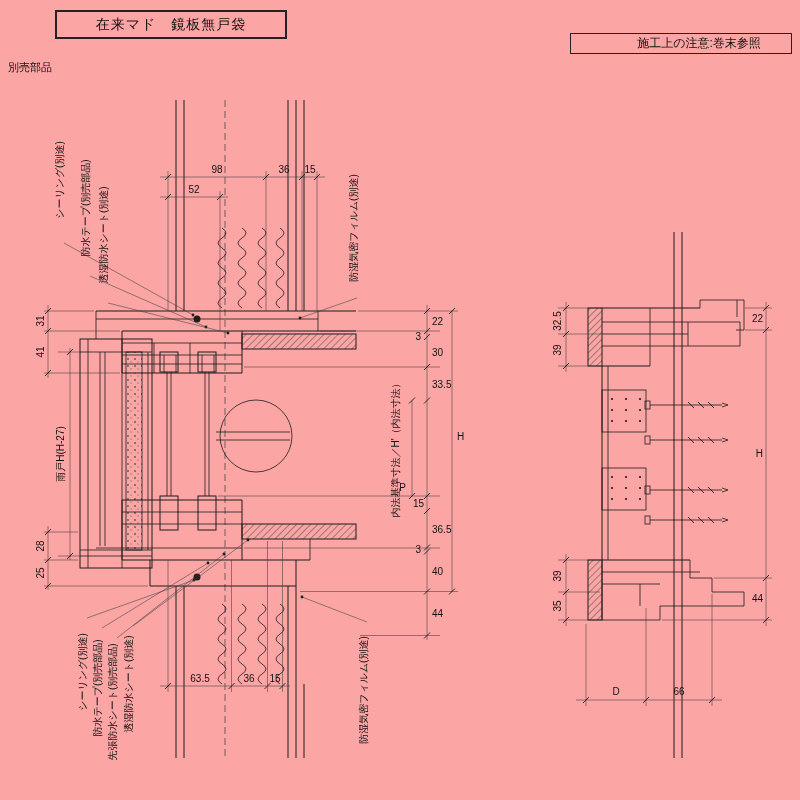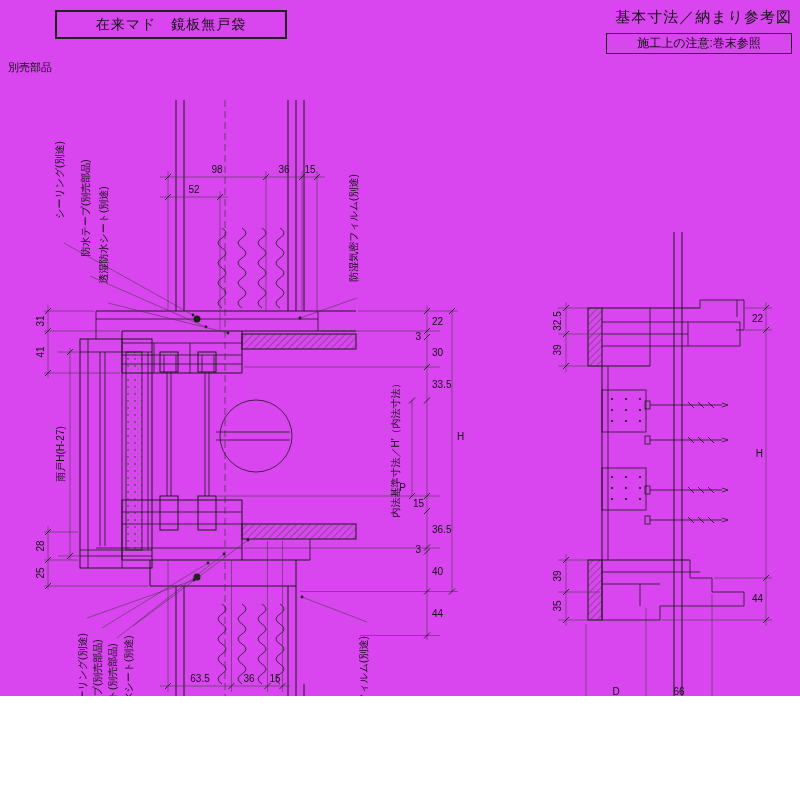--- a/index.html
+++ b/index.html
@@ -1,40 +1,39 @@
 <!DOCTYPE html>
 <html><head>
 <meta charset="utf-8">
 <style>
   html,body{margin:0;padding:0;background:#fff;}
-  .page{position:relative;width:800px;height:696px;background:#d946ef;font-family:"Liberation Sans",sans-serif;color:#111;overflow:hidden;text-decoration:underline;}
+  .page{position:relative;width:800px;height:800px;background:#fca5a5;font-family:"Liberation Sans",sans-serif;color:#111;overflow:hidden;text-decoration:underline;}
   .title-box{position:absolute;left:55px;top:10px;width:228px;height:25px;border:2px solid #222;display:flex;align-items:center;justify-content:center;font-size:14px;letter-spacing:1px;}
   .right-title{position:absolute;right:8px;top:8px;font-size:15px;letter-spacing:1px;}
-  .note-box{position:absolute;right:8px;top:33px;width:184px;height:19px;border:1px solid #222;display:flex;align-items:center;justify-content:center;font-size:12px;}
+  .note-box{position:absolute;right:8px;top:33px;width:184px;height:19px;border:1px solid #222;display:flex;align-items:center;justify-content:center;font-size:12px;padding-left:36px;}
   .section-label{position:absolute;left:8px;top:60px;font-size:11px;}
   svg{position:absolute;left:0;top:0;}
   .ln{stroke:#1d1d1d;stroke-width:1;fill:none;}
   .md{stroke:#1d1d1d;stroke-width:.8;fill:none;}
   .tn{stroke:#3d3d3d;stroke-width:.55;fill:none;}
   .tk{stroke:#1d1d1d;stroke-width:.9;}
   .dash{stroke-dasharray:7 4;stroke-width:.7;}
   .txt{font:10px "Liberation Sans",sans-serif;fill:#111;}
   .mid{text-anchor:middle;}
   .end{text-anchor:end;}
   .dot{fill:#1d1d1d;}
 </style>
 </head>
 <body>
 
 <div class="page">
 
   <div class="title-box">
     <span>在来マド　鏡板無戸袋</span>
   </div>
-  <div class="right-title">基本寸法／納まり参考図</div>
   <div class="note-box">
     <span>施工上の注意:巻末参照</span>
   </div>
   <div class="section-label">別売部品</div>
 
   <svg width="800" height="800" viewBox="0 0 800 800">
     <defs>
       <pattern id="h" width="5" height="5" patternUnits="userSpaceOnUse" patternTransform="rotate(45)">
         <line x1="0" y1="0" x2="0" y2="5" stroke="#444" stroke-width="1"></line>
       </pattern>

